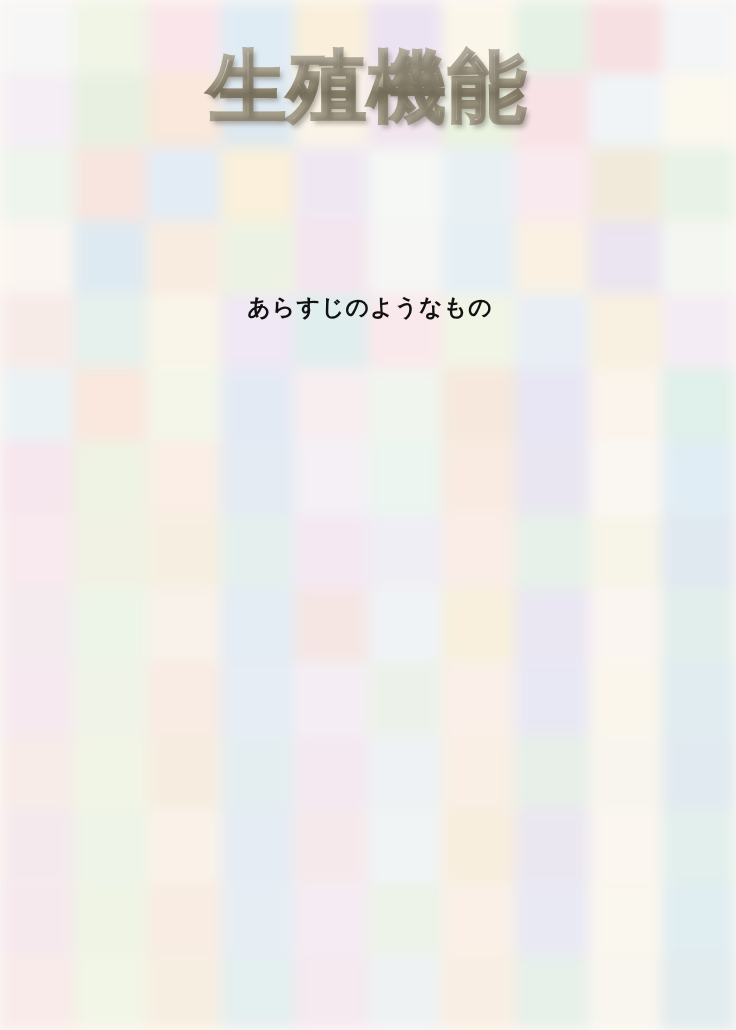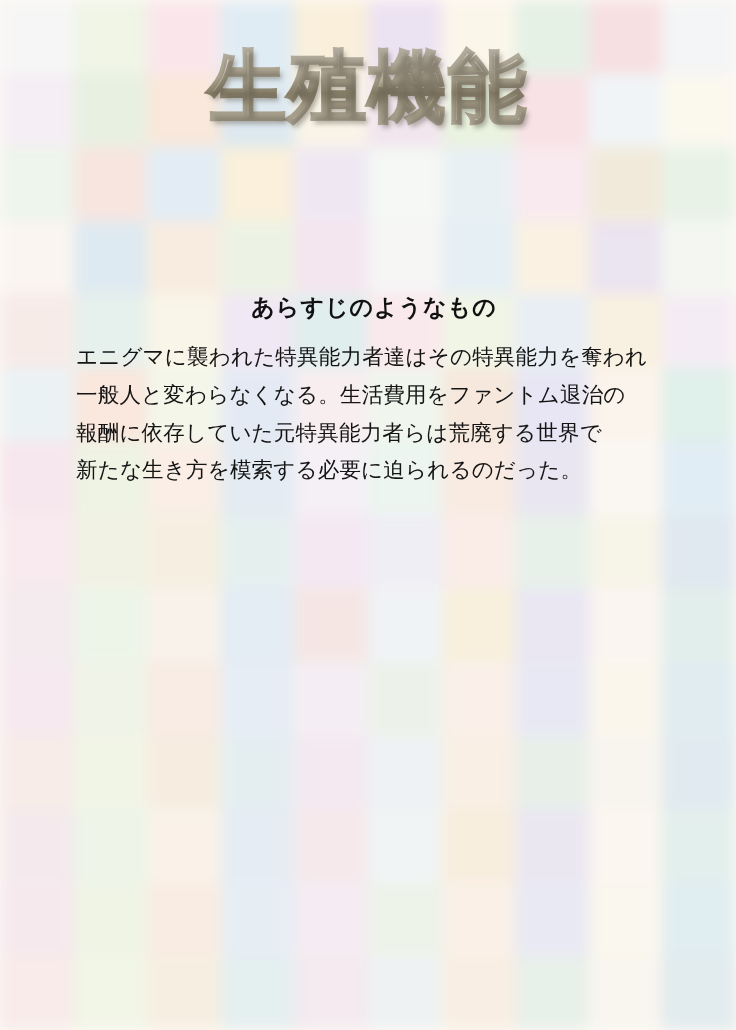--- a/index.html
+++ b/index.html
@@ -69,21 +69,21 @@
     background-clip: text;
     color: transparent;
     -webkit-text-stroke: 3px rgba(92,40,120,0.5);
     paint-order: stroke fill;
     text-shadow: 3px 5px 6px rgba(80,40,100,0.4);
   }
 
   
   .content {
     position: absolute;
-    left: 12px;
+    left: 4px;
     right: 0;
     top: 292px;
     padding: 0 64px;
     box-sizing: border-box;
   }
   .section-heading {
     text-align: center;
     font-size: 23px;
     font-weight: bold;
     color: #111111;
@@ -248,19 +248,15 @@
       <div style="background: rgb(209, 224, 230);"></div>
     </div>
   <div id="veil"></div>
 
   <div class="title-wrap">
     <div class="title-line title-line1">生殖機能</div>
   </div>
 
   <div class="content">
     <h2 class="section-heading">あらすじのようなもの</h2>
-    <p class="para">エニグマに襲われた特異能力者達はその特異能力を奪われ
-一般人と変わらなくなる。生活費用をファントム退治の
-報酬に依存していた元特異能力者らは荒廃する世界で
-新たな生き方を模索する必要に迫られるのだった。</p>
   </div>
 
 </div>
 
 </body></html>

